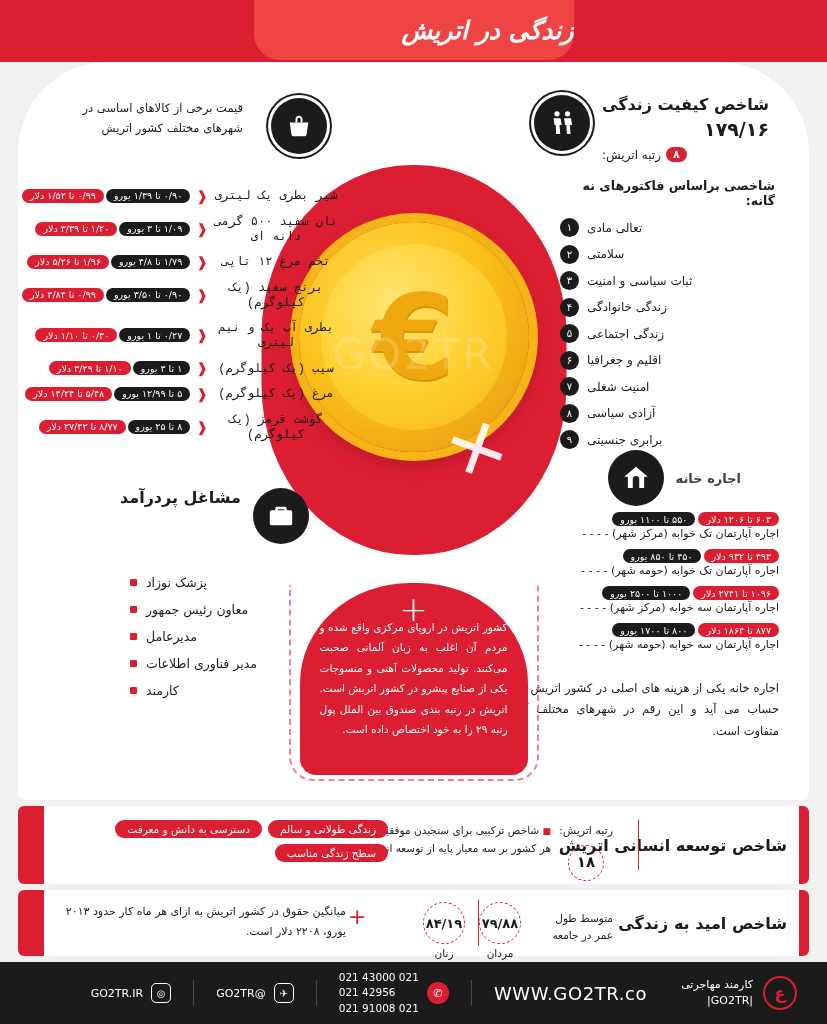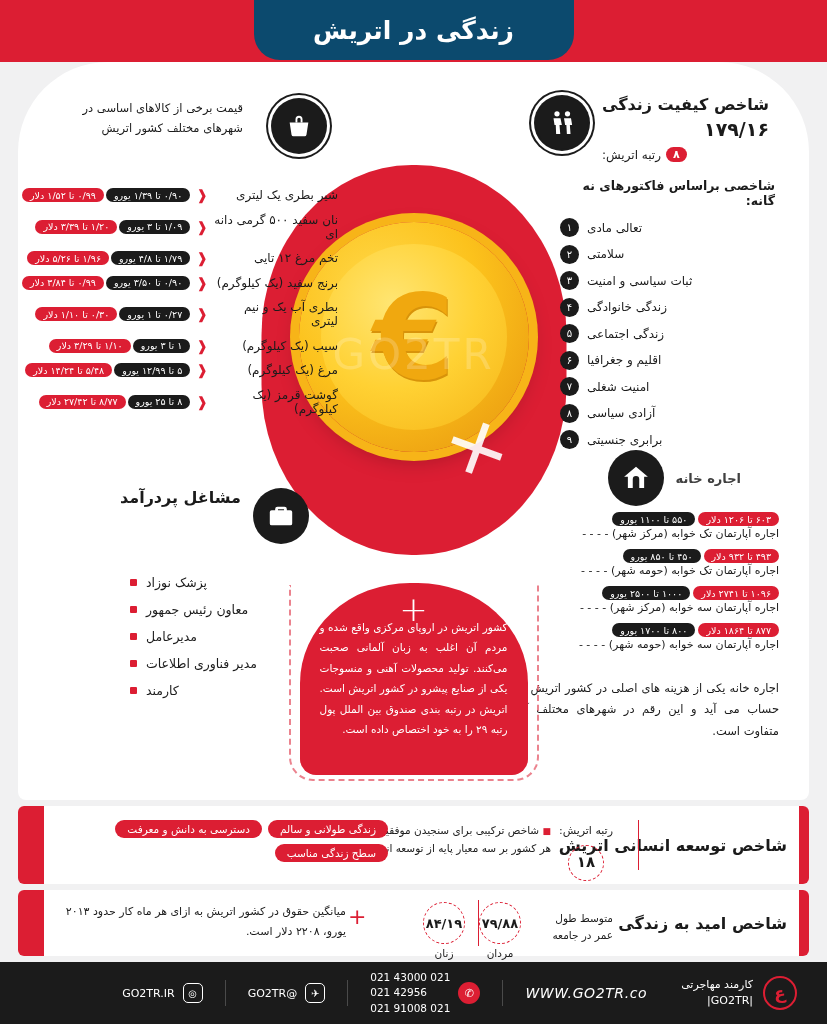--- a/index.html
+++ b/index.html
@@ -16,23 +16,23 @@
   }
 
   
   .top-band {
     position: absolute; top: 0; left: 0; width: 827px; height: 62px;
     background: #dc1e33;
   }
   .title-plate {
     position: absolute; top: 0; left: 50%; transform: translateX(-50%);
     width: 320px; height: 60px;
-    background: #0c4a6e;
+    background: #ef4444;
     border-bottom-left-radius: 26px; border-bottom-right-radius: 26px;
-    display: flex; align-items: center; justify-content: center;
+    display: flex; align-items: center; justify-content: flex-start; font-style: italic;
   }
   .title-plate span {
     color: #fff; font-size: 25px; font-weight: bold; letter-spacing: .5px;
   }
 
   
   .main-card {
     position: absolute; top: 62px; left: 18px;
     width: 791px; height: 738px;
     background: #fff;
@@ -139,21 +139,21 @@
   }
   .factor-label { font-size: 12px; color: #1b1b1b; }
 
   
   .price-list { position: absolute; top: 188px; left: 48px; width: 290px; }
   .price-row {
     display: flex; align-items: center; justify-content: flex-start;
     margin-bottom: 10.5px; gap: 6px; direction: rtl;
   }
   .price-name {
-    font-size: 12px; color: #1b1b1b; width: 124px; text-align: right; flex: none;
+    font-size: 12px; color: #1b1b1b; width: 124px; text-align: center; flex: none; font-family: Liberation Mono, monospace;
   }
   .arrow-icon { color: #dc1e33; font-size: 14px; flex: none; line-height: 1; }
   .price-pills { display: flex; flex-direction: row; gap: 2px; align-items: flex-end; }
   .pill {
     font-size: 9.5px; color: #fff; border-radius: 9px; padding: 1.5px 8px;
     white-space: nowrap;
   }
   .pill.dark { background: #1b1b1b; }
   .pill.red  { background: #dc1e33; }
 
@@ -284,21 +284,21 @@
     background: #1b1b1b; display: flex; align-items: center;
     direction: rtl;
   }
   .footer-brand { display: flex; align-items: center; gap: 10px; margin-right: 30px; }
   .logo-circle {
     width: 34px; height: 34px; border-radius: 50%; border: 2px solid #dc1e33;
     color: #dc1e33; display: flex; align-items: center; justify-content: center;
     font-size: 17px; font-weight: bold;
   }
   .brand-text { color: #fff; font-size: 11px; line-height: 1.5; text-align: right; }
-  .footer-url { color: #fff; font-size: 14px; letter-spacing: .6px; margin-right: 34px; font-style: italic; }
+  .footer-url { color: #fff; font-size: 18px; letter-spacing: .6px; margin-right: 34px; }
   .fsep { width: 1px; height: 26px; background: #4a4a4a; margin: 0 22px; }
   .footer-item { display: flex; align-items: center; gap: 8px; color: #fff; font-size: 11px; }
   .circ-icon {
     width: 22px; height: 22px; border-radius: 50%; background: #dc1e33;
     display: flex; align-items: center; justify-content: center; color: #fff;
     font-size: 11px; flex: none;
   }
   .phones { direction: ltr; text-align: left; font-size: 10.5px; line-height: 1.45; }
   .sq-icon {
     width: 20px; height: 20px; border-radius: 5px; border: 1.6px solid #fff;

